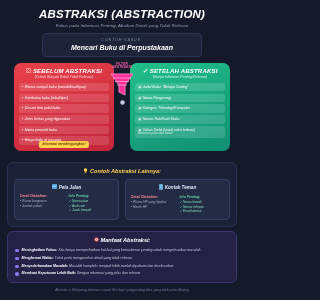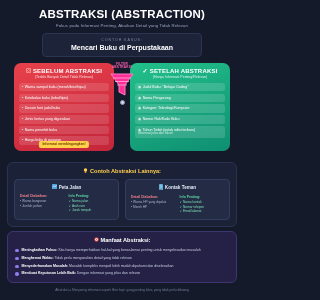--- a/index.html
+++ b/index.html
@@ -4,21 +4,21 @@
 <style>
   * { margin:0; padding:0; box-sizing:border-box; }
   html,body { width:244px; height:300px; }
   body{
     background:#151a2b;
     font-family:"Liberation Sans", sans-serif;
     color:#e8ecf5;
     overflow:hidden;
     position:relative;
   }
-  .page{ width:244px; height:300px; position:relative; padding:5px 7px 0 7px; }
+  .page{ width:244px; height:300px; position:relative; padding:5px 7px 0 7px;font-style:italic; }
 
   
   .title{
     text-align:center; font-size:11.5px; font-weight:bold;
     letter-spacing:.2px; color:#ffffff; margin-top:3px;
   }
   .subtitle{
     text-align:center; font-size:4.3px; color:#9aa4bd;
     margin-top:3px; letter-spacing:.1px;
   }

